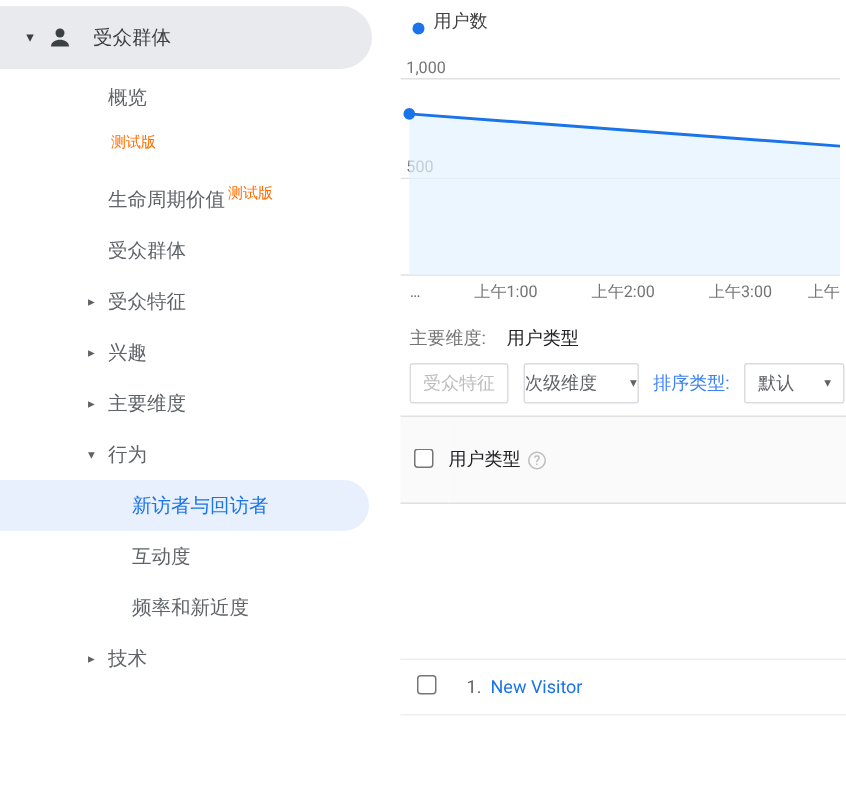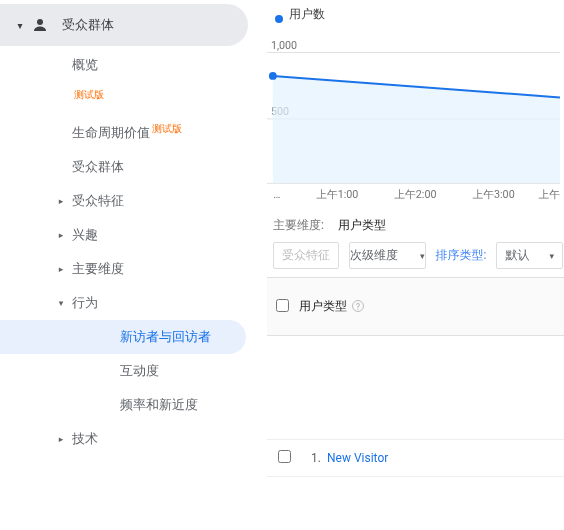--- a/index.html
+++ b/index.html
@@ -9,21 +9,21 @@
   .section-header{display:flex;align-items:center;height:42px;padding:0 10px 0 14px;cursor:pointer}
   .section-header.pill{background:#e8eaed;border-radius:0 22px 22px 0;margin-right:12px}
   .tri{font-size:10px;color:#3c4043;width:12px;text-align:center;margin-right:4px}
   .section-icon{width:20px;height:20px;display:flex;align-items:center;justify-content:center;margin-right:12px}
   .section-title{font-size:13px;color:#3c4043}
   .submenu{padding:2px 0}
   .sub-item{display:flex;align-items:center;height:34px;padding-left:72px;font-size:13px;color:#5f6368;cursor:pointer;white-space:nowrap;position:relative}
   .sub-item.with-tri{padding-left:56px}
   .sub-item.with-tri .sub-tri{font-size:9px;color:#5f6368;width:10px;text-align:center;margin-right:6px}
   .sub-item.selected{background:#e8f0fe;border-radius:0 18px 18px 0;margin-right:14px;color:#1a73e8}
-  .sub-item.child{padding-left:120px}
+  .sub-item.child{padding-left:88px}
   .badge{color:#ff6d00;font-size:10px;margin-left:2px;position:relative;top:-4px}
   .attribution{display:flex;align-items:center;height:42px;padding:0 0 0 16px}
   .right{flex:1;height:100%;overflow:hidden;border-left:1px solid transparent;padding-left:6px}
   .legend{display:flex;align-items:flex-end;font-size:12px;color:#404040;margin:6px 0 2px 8px}
   .legend-dot{width:8px;height:8px;border-radius:50%;background:#1a73e8;margin-right:6px}
   .chart{position:relative;height:180px;margin:2px 4px 0 0}
   .chart svg{width:100%;height:100%}
   .grid-line{stroke:#e0e0e0;stroke-width:1}
   .chart-line{stroke:#1a73e8;stroke-width:2;fill:none}
   .chart-area{fill:#e3f2fd;opacity:0.7}

